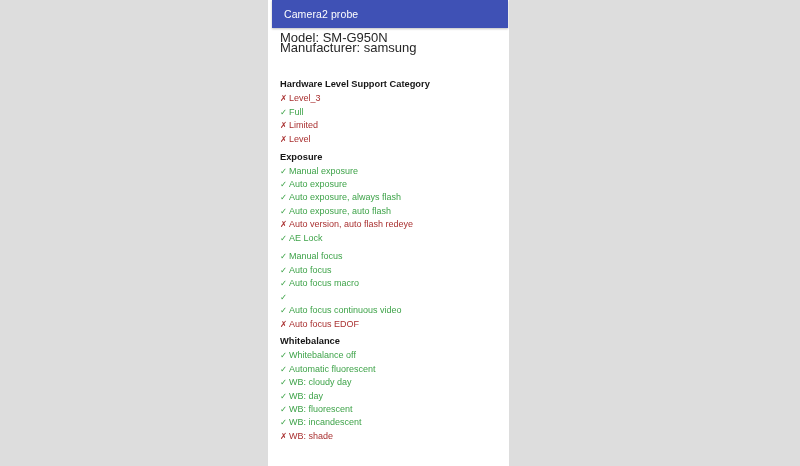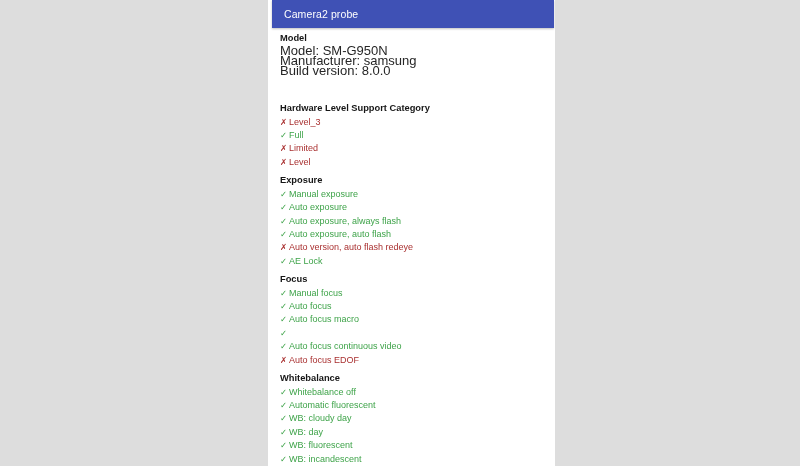--- a/index.html
+++ b/index.html
@@ -18,21 +18,21 @@
     font-family: "Liberation Sans", "DejaVu Sans", sans-serif;
   }
   .stage {
     position: relative;
     width: 800px; height: 466px;
     background: var(--background);
   }
   .panel {
     position: absolute;
     left: 268px; top: 0;
-    width: 287px; height: 466px;
+    width: 241px; height: 466px;
     background: var(--panel);
     overflow: hidden;
   }
   .appbar {
     margin: 0 1px 0 4px;
     height: 28px;
     background: var(--appbar);
     display: flex;
     align-items: center;
     padding-left: 12px;
@@ -81,24 +81,22 @@
 </head>
 <body>
 
 <div class="stage">
   <div class="panel">
     <div class="appbar">
       <span class="appbar-title">Camera2 probe</span>
     </div>
     <div class="content" id="sections">
         <div class="section type-info">
-          <div class="sec-title">Model</div>
           <div class="info-line">Model: SM-G950N</div>
           <div class="info-line">Manufacturer: samsung</div>
-          <div class="info-line">Build version: 8.0.0</div>
         </div>
         <div class="section type-checklist">
           <div class="sec-title">Hardware Level Support Category</div>
           <div class="check-item unsupported">
             <span class="glyph">✗</span>
             <span>Level_3</span>
           </div>
           <div class="check-item supported">
             <span class="glyph">✓</span>
             <span>Full</span>
@@ -133,21 +131,20 @@
           <div class="check-item unsupported">
             <span class="glyph">✗</span>
             <span>Auto version, auto flash redeye</span>
           </div>
           <div class="check-item supported">
             <span class="glyph">✓</span>
             <span>AE Lock</span>
           </div>
         </div>
         <div class="section type-checklist">
-          <div class="sec-title">Focus</div>
           <div class="check-item supported">
             <span class="glyph">✓</span>
             <span>Manual focus</span>
           </div>
           <div class="check-item supported">
             <span class="glyph">✓</span>
             <span>Auto focus</span>
           </div>
           <div class="check-item supported">
             <span class="glyph">✓</span>

